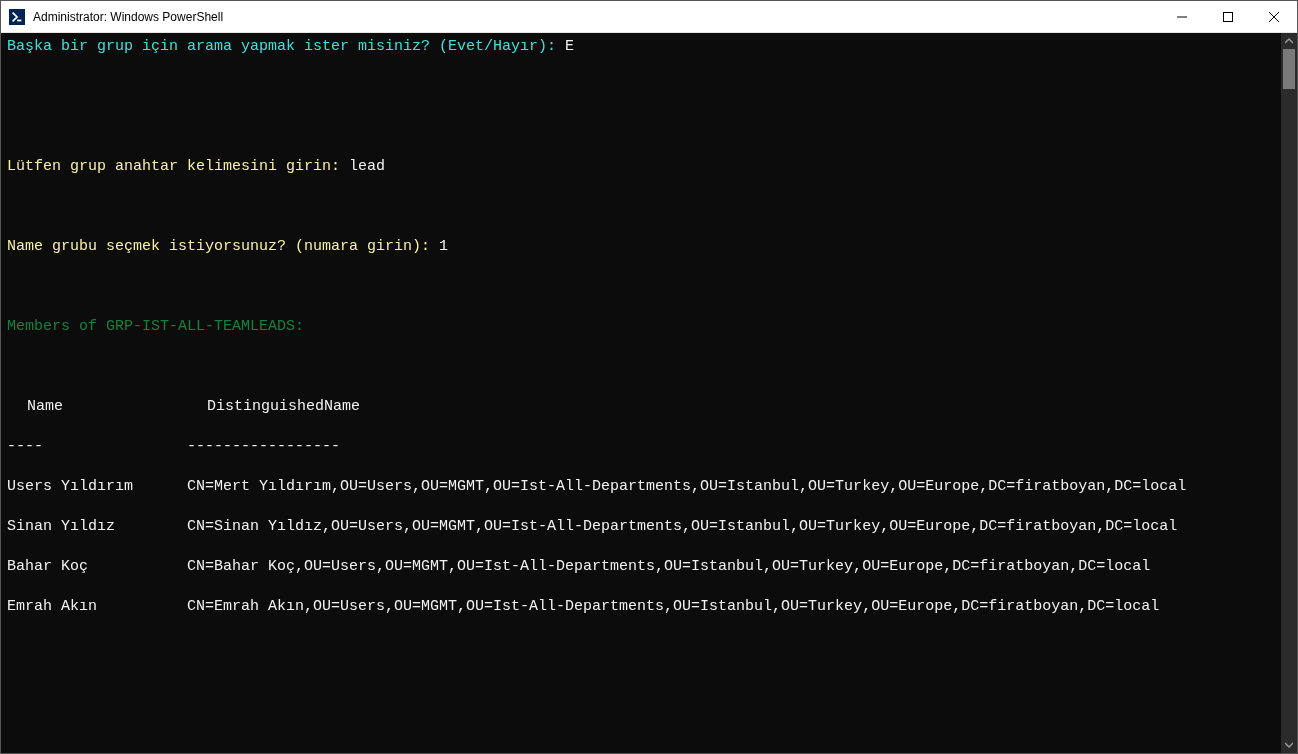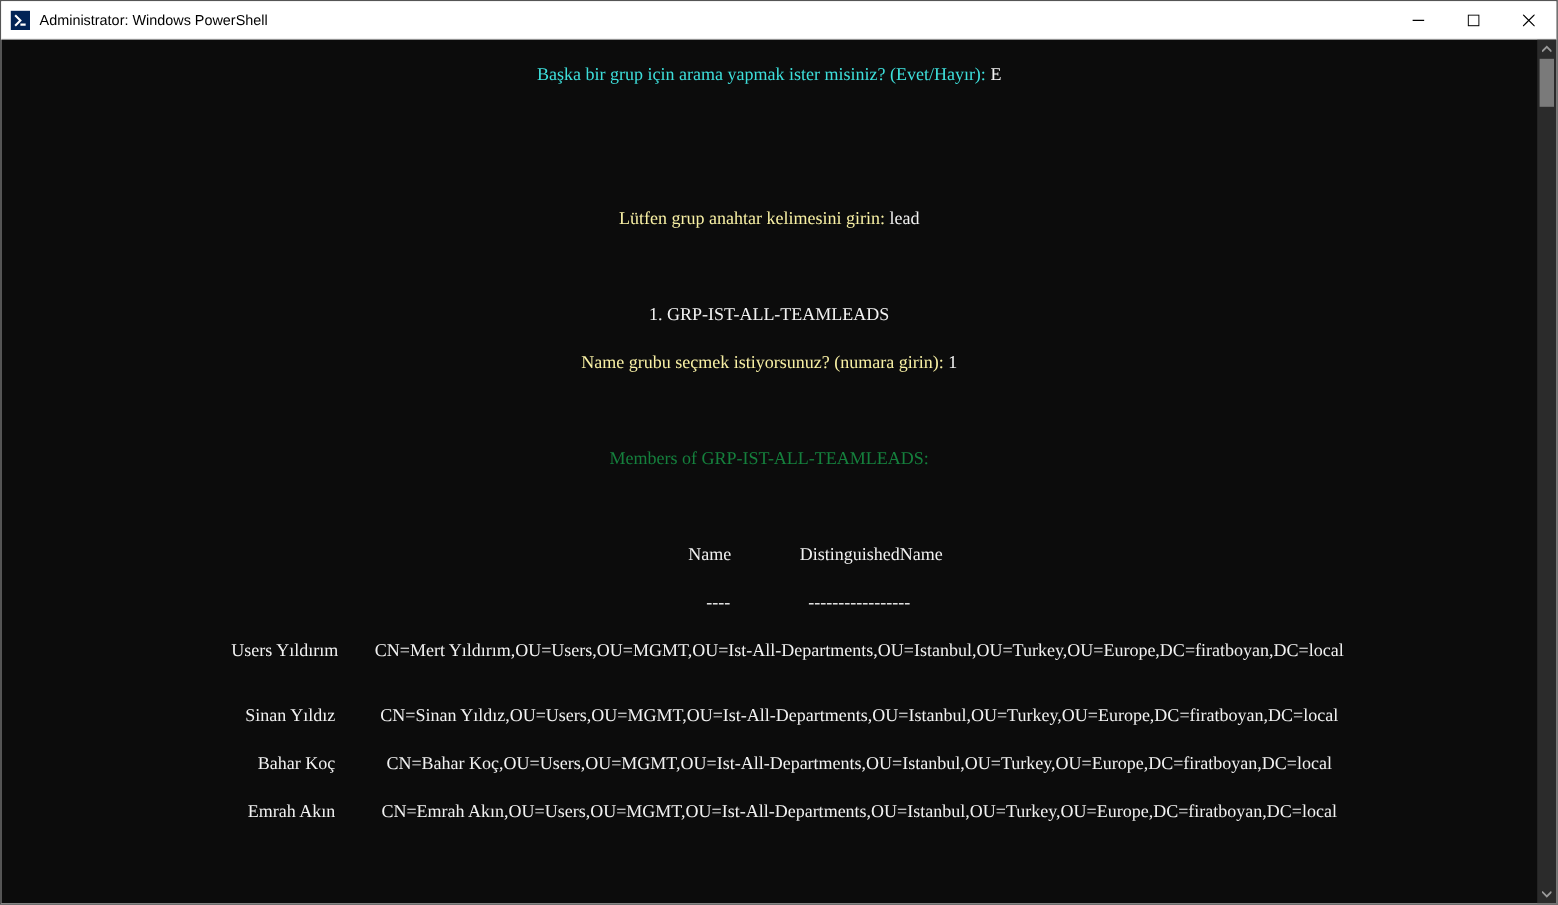--- a/index.html
+++ b/index.html
@@ -35,27 +35,26 @@
     .ps-icon svg { width: 14px; height: 14px; }
     .terminal-wrap {
       flex: 1;
       display: flex;
       background: #0c0c0c;
       color: #cccccc;
       overflow: hidden;
     }
     .terminal {
       flex: 1;
-      padding: 20px 6px;
-      font-family: Liberation Serif, serif;
+      padding: 4px 6px;
+      font-family: Liberation Mono, monospace;
       font-size: 15px;
       line-height: 20px;
       white-space: pre;
       overflow: hidden;
-      text-align: center;
     }
     .scrollbar {
       width: 16px;
       background: #2b2b2b;
       position: relative;
     }
     .scroll-arrow {
       height: 16px;
       display: flex; align-items: center; justify-content: center;
       color: #9a9a9a;
@@ -109,29 +108,28 @@
       </div>
     </div>
   </div>
 
   <div class="terminal-wrap">
     <div class="terminal"><span class="line"><span class="c-cyan">Başka bir grup için arama yapmak ister misiniz? (Evet/Hayır): </span><span class="c-white">E</span></span>
 <span class="line"> </span>
 <span class="line"> </span>
 <span class="line"><span class="c-yellow">Lütfen grup anahtar kelimesini girin: </span><span class="c-white">lead</span></span>
 <span class="line"> </span>
-<span class="line"><span class="c-white">1. GRP-IST-ALL-TEAMLEADS</span></span>
 <span class="line"><span class="c-yellow">Name grubu seçmek istiyorsunuz? (numara girin): </span><span class="c-white">1</span></span>
 <span class="line"> </span>
 <span class="line"><span class="c-green">Members of GRP-IST-ALL-TEAMLEADS:</span></span>
 <span class="line"> </span>
 <span class="line c-white"><span style="display:inline-block;width:20ch;margin-left:20px;">Name</span><span>DistinguishedName</span></span>
 <span class="line c-white"><span style="display:inline-block;width:20ch;">----</span><span>-----------------</span></span>
 <span class="line c-white"><span style="display:inline-block;width:20ch;">Users Yıldırım</span><span>CN=Mert Yıldırım,OU=Users,OU=MGMT,OU=Ist-All-Departments,OU=Istanbul,OU=Turkey,OU=Europe,DC=firatboyan,DC=local</span></span>
-<span class="line c-white"><span style="display:inline-block;width:20ch;margin-top:14px;">Sinan Yıldız</span><span>CN=Sinan Yıldız,OU=Users,OU=MGMT,OU=Ist-All-Departments,OU=Istanbul,OU=Turkey,OU=Europe,DC=firatboyan,DC=local</span></span>
+<span class="line c-white"><span style="display:inline-block;width:20ch;">Sinan Yıldız</span><span>CN=Sinan Yıldız,OU=Users,OU=MGMT,OU=Ist-All-Departments,OU=Istanbul,OU=Turkey,OU=Europe,DC=firatboyan,DC=local</span></span>
 <span class="line c-white"><span style="display:inline-block;width:20ch;">Bahar Koç</span><span>CN=Bahar Koç,OU=Users,OU=MGMT,OU=Ist-All-Departments,OU=Istanbul,OU=Turkey,OU=Europe,DC=firatboyan,DC=local</span></span>
 <span class="line c-white"><span style="display:inline-block;width:20ch;">Emrah Akın</span><span>CN=Emrah Akın,OU=Users,OU=MGMT,OU=Ist-All-Departments,OU=Istanbul,OU=Turkey,OU=Europe,DC=firatboyan,DC=local</span></span>
 <span class="line"> </span>
 
 
 
 </div>
 
     <div class="scrollbar">
       <div class="scroll-arrow">

